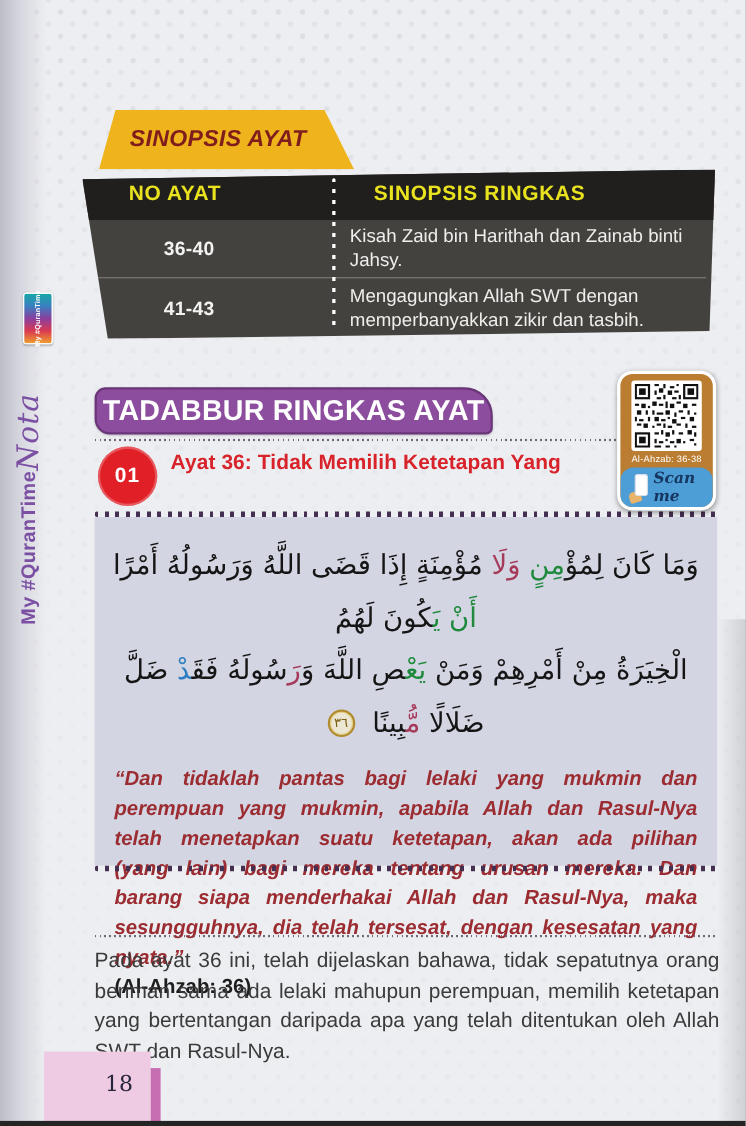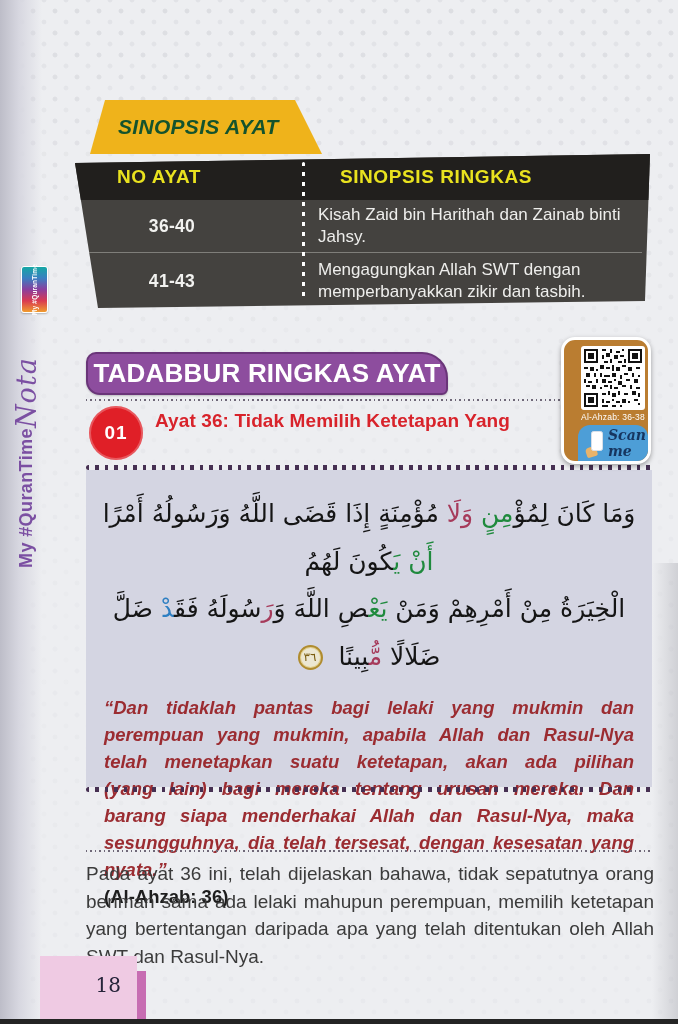--- a/index.html
+++ b/index.html
@@ -49,21 +49,21 @@
   }
   .side-text .script { font-family:"DejaVu Serif", serif; font-style:italic; font-size:27px; letter-spacing:1px; }
   .side-text .brandword { font-weight:800; font-size:18px; margin-top:2px; letter-spacing:.4px; }
 
   
   .sinopsis-title {
     position:absolute; left:86px; top:100px; width:238px; height:54px;
     background:#efb31b;
     clip-path:polygon(19px 0, 209px 0, 236px 100%, 4px 100%);
     display:flex; align-items:center; padding-left:32px;
-    font-size:21px; font-weight:900; font-style:italic; color:#14532d; letter-spacing:.3px;
+    font-size:21px; font-weight:900; font-style:italic; color:#7f1d1d; letter-spacing:.3px;
   }
 
   
   .syn-table {
     position:absolute; left:72px; top:154px; width:578px; height:154px;
     background:#44423f;
     clip-path:polygon(3px 9px, 578px 0px, 573px 147px, 26px 154px);
     color:#f2f2f0;
   }
   .syn-head { position:absolute; left:0; top:0; width:100%; height:46px; background:#211f1d; }
@@ -100,21 +100,21 @@
     background:repeating-linear-gradient(90deg,#6f6878 0 1.5px, transparent 1.5px 4.5px);
   }
   #fine-dots-1 { left:86px; top:399px; width:566px; }
   #fine-dots-2 { left:86px; top:850px; width:566px; }
 
   
   .qr-widget {
     position:absolute; left:561px; top:337px; width:90px; height:127px;
     background:#ba7d31; border:3px solid #fff; border-radius:14px;
     box-shadow:0 2px 5px rgba(0,0,0,.35); z-index:6; overflow:hidden;
-    display:flex; flex-direction:column; align-items:center;padding-left:14px;
+    display:flex; flex-direction:column; align-items:center;
   }
   .qr-img { margin-top:6px; background:#fff; padding:3px; border-radius:3px; line-height:0; }
   .qr-caption { margin-top:2px; font-size:8.5px; color:#fff; letter-spacing:.2px; }
   .qr-bottom {
     margin-top:3px; width:100%; flex:1; background:#4d9ed7;
     border-radius:12px 12px 0 0; position:relative;
     display:flex; align-items:center; justify-content:center; gap:4px; padding-left:10px;
   }
   .phone-hand { position:relative; width:16px; height:24px; flex:0 0 auto; }
   .phone { position:absolute; left:3px; top:0; width:12px; height:20px;

